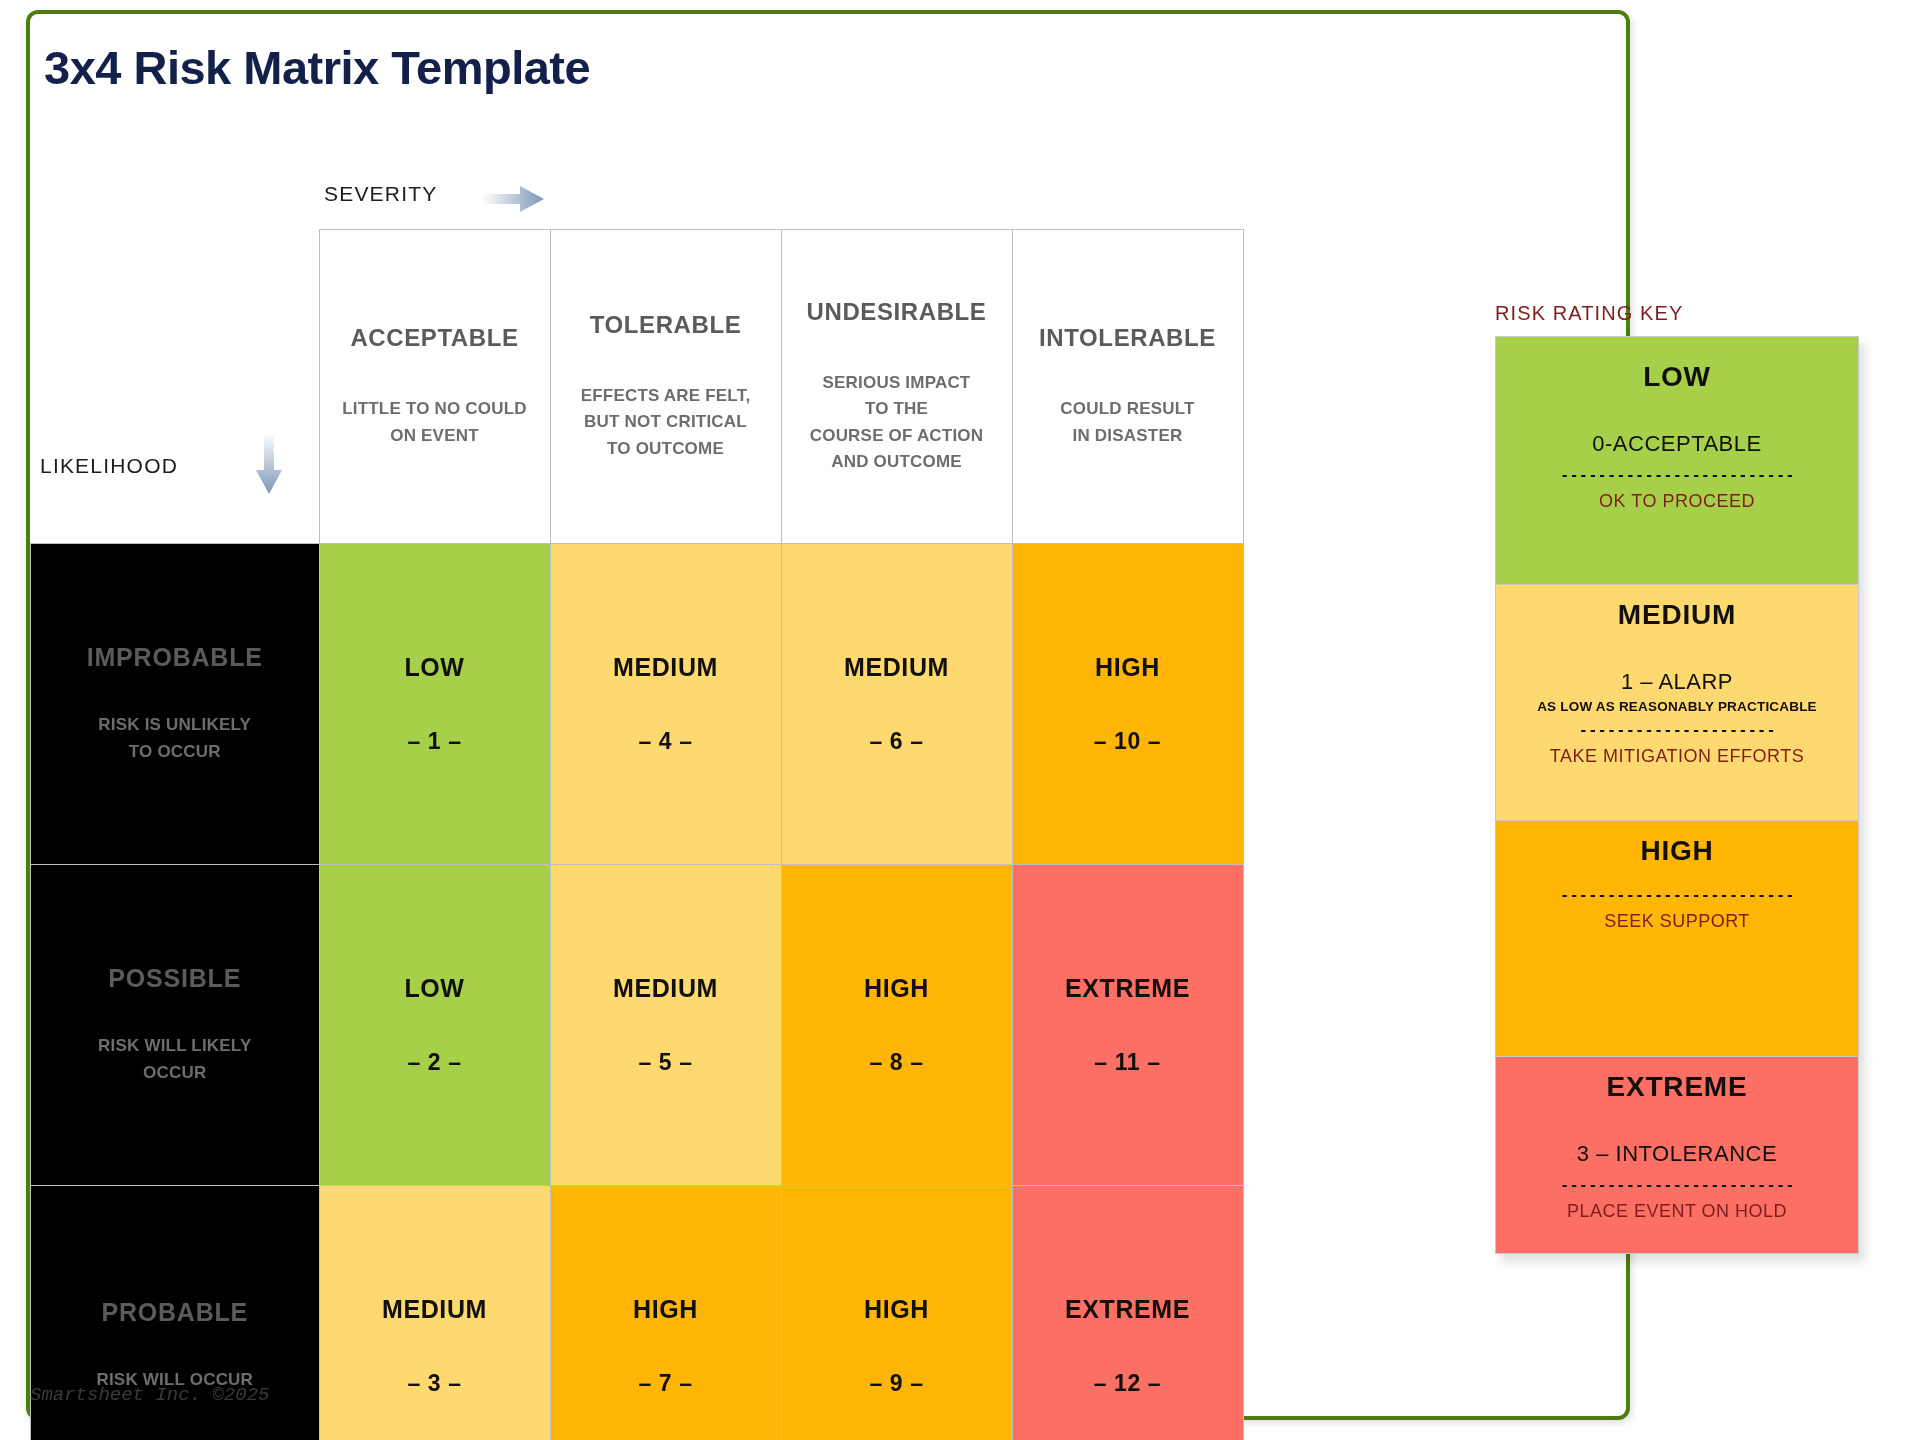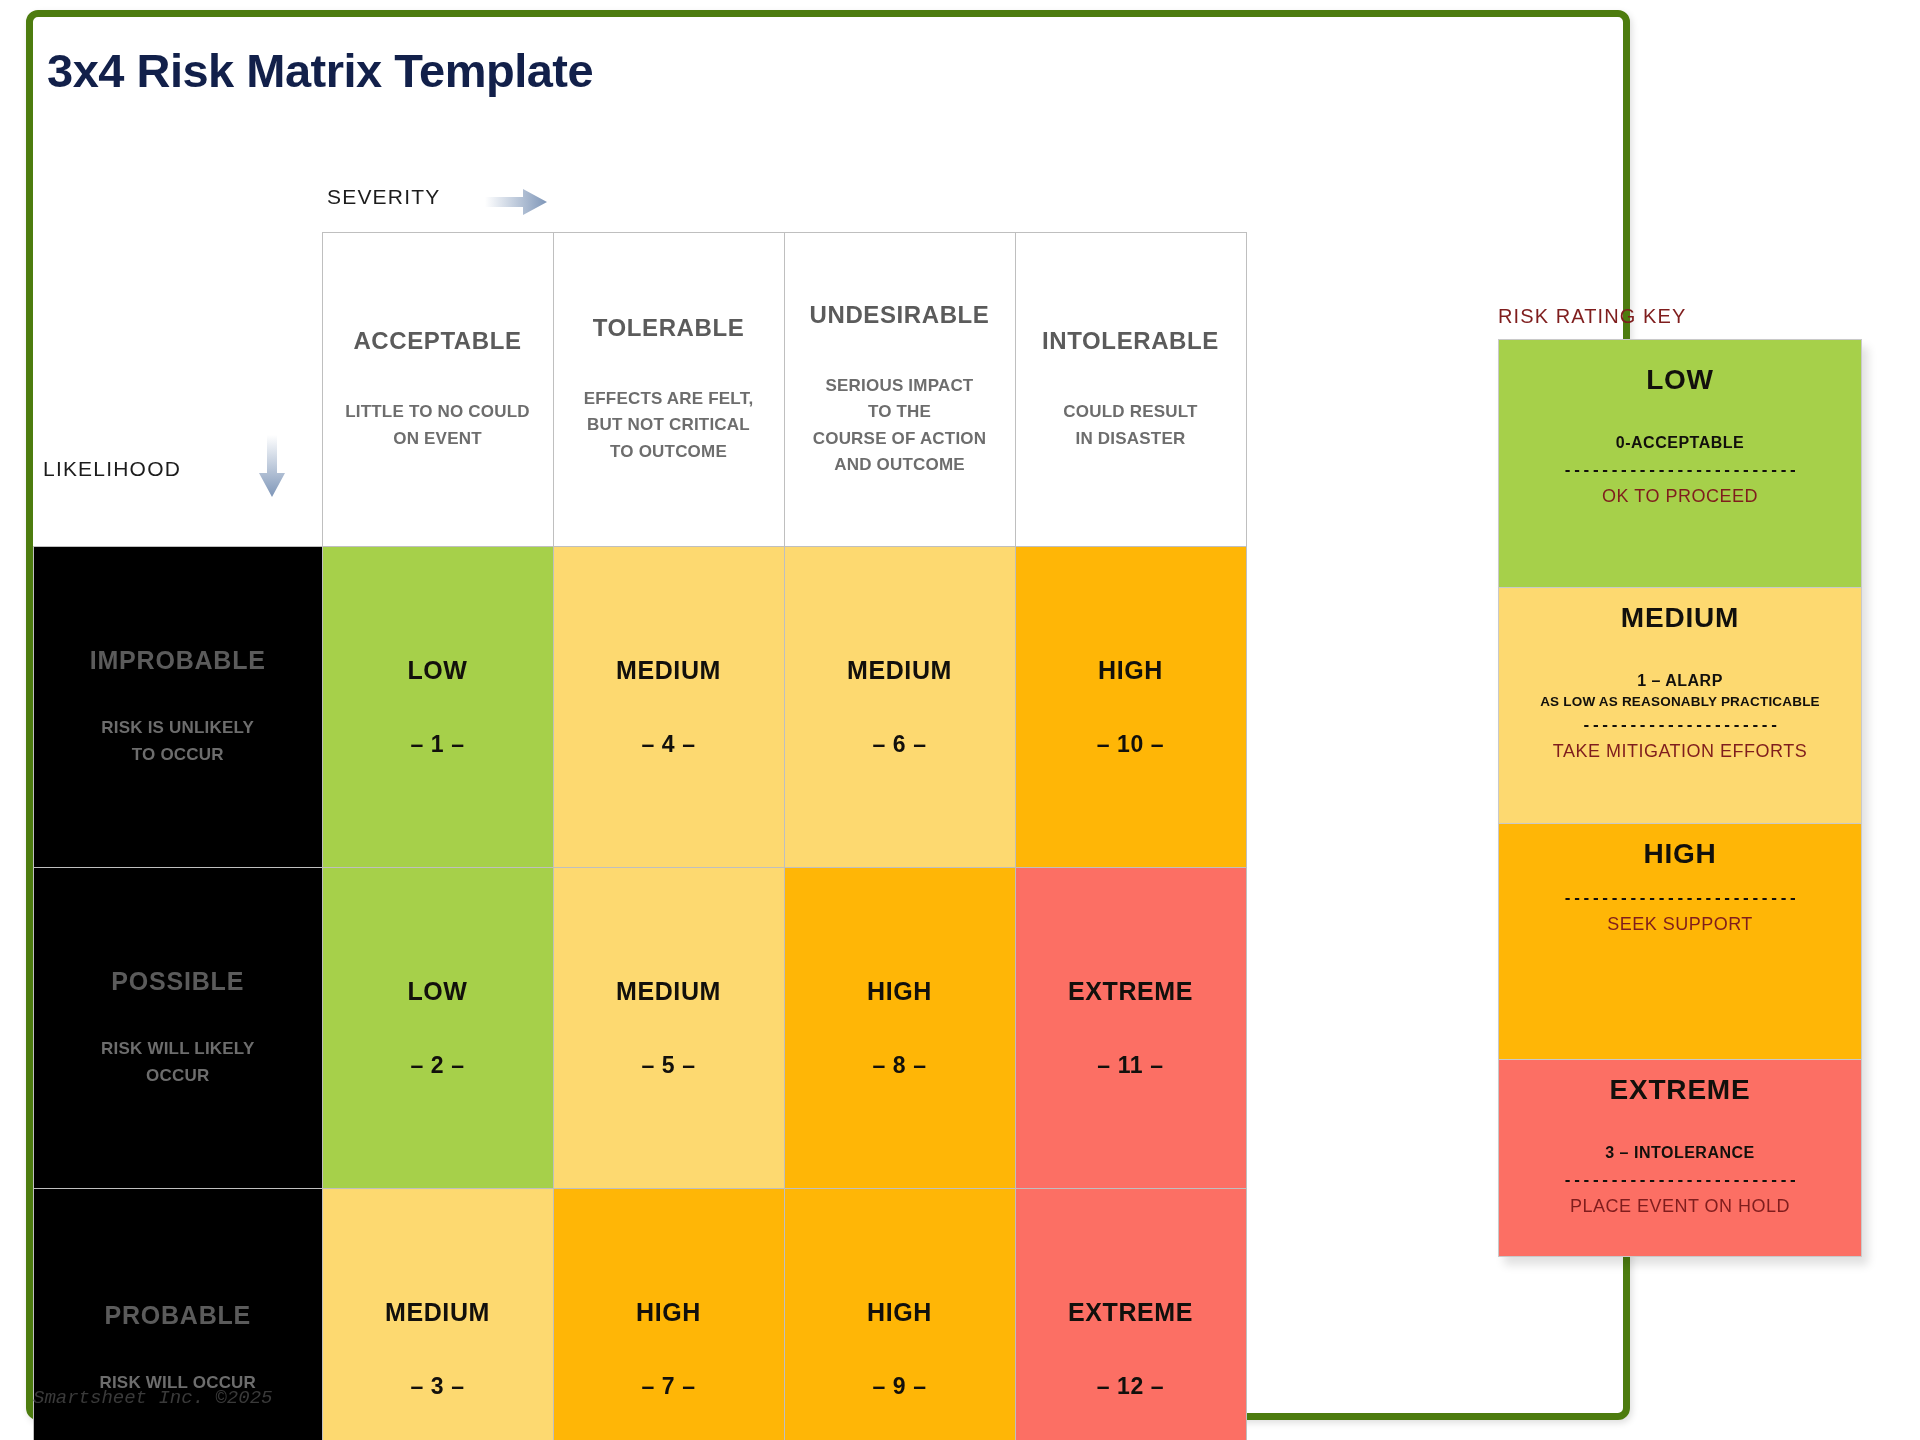--- a/index.html
+++ b/index.html
@@ -14,21 +14,21 @@
     position: relative;
     overflow: hidden;
   }
   .page {
     position: absolute;
     left: 26px;
     top: 10px;
     width: 1604px;
     height: 1410px;
     background: #ffffff;
-    border: 7px solid #4d7c0f;
+    border: 4px solid #4d7c0f;
     border-radius: 12px;
     box-shadow: 2px 3px 7px rgba(0,0,0,0.13);
     box-sizing: border-box;
   }
   .title {
     position: absolute;
     left: 14px;
     top: 26px;
     font-size: 47px;
     font-weight: bold;
@@ -175,22 +175,22 @@
   }
   .key-seg:last-child { border-bottom: none; }
   .key-seg .k-name {
     font-size: 28px;
     font-weight: bold;
     color: #12100c;
     letter-spacing: 0.8px;
     margin-bottom: 18px;
   }
   .key-seg .k-code {
-    font-size: 16px;
-    font-weight: bold;
+    font-size: 22px;
+    font-weight: normal;
     color: #12100c;
     letter-spacing: 0.5px;
     line-height: 1.35;
     margin-top: 36px;
   }
   .key-seg .k-sub {
     font-size: 13.5px;
     font-weight: bold;
     color: #12100c;
     letter-spacing: 0.2px;

